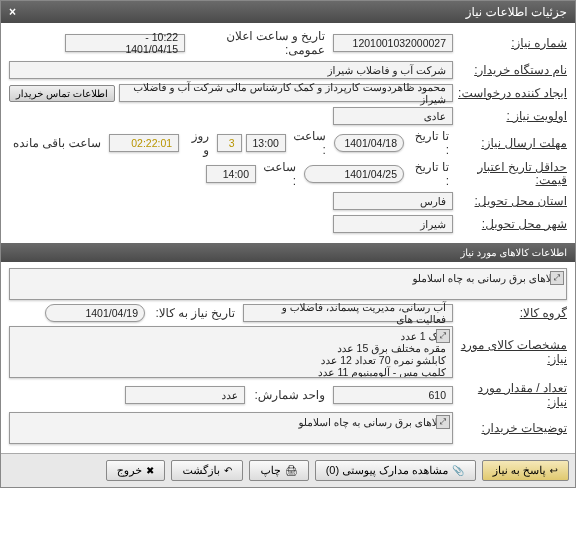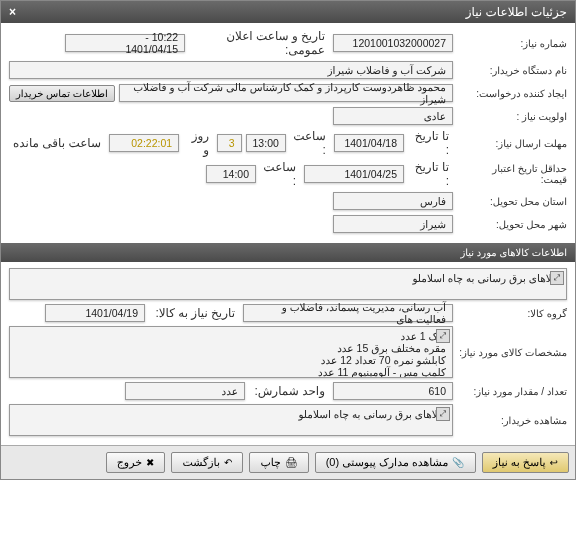--- a/index.html
+++ b/index.html
@@ -3,24 +3,24 @@
 <meta charset="utf-8">
 <style>
 * { box-sizing: border-box; margin: 0; padding: 0; }
 body { font-family: Tahoma, Arial, sans-serif; font-size: 11px; background: #fff; width: 576px; direction: rtl; }
 .modal { border: 1px solid #888; background: #fff; }
 .header { background: linear-gradient(#6a6a6a, #4a4a4a); color: #fff; padding: 4px 8px; font-size: 12px; display: flex; justify-content: space-between; align-items: center; }
 .header .close { cursor: pointer; font-weight: bold; }
 .section-title { background: linear-gradient(#6a6a6a, #4a4a4a); color: #fff; padding: 4px 8px; font-size: 10px; }
 .content { padding: 6px 8px; background: #fff; }
 .row { display: flex; align-items: center; margin-bottom: 3px; min-height: 20px; gap: 4px; }
-.label { width: 110px; text-align: right; color: #333; flex-shrink: 0; font-size: 10px; }
+.label { width: 110px; text-align: right; color: #333; flex-shrink: 0; font-size: 12px; text-decoration: underline; }
 .label-sm { width: 60px; text-align: right; color: #333; flex-shrink: 0; font-size: 12px; padding: 0 4px; }
 .field { background: #f3f3f3; border: 1px solid #999; box-shadow: 0 1px 2px rgba(0,0,0,0.2); padding: 2px 6px; height: 18px; display: flex; align-items: center; font-size: 10.5px; color: #222; }
-.w100 { width: 100px; }
+.w100 { width: 100px; border-radius: 9px; }
 .w120 { width: 120px; padding-left: 36px; }
 .w50 { width: 50px; }
 .w30 { width: 30px; }
 .w70 { width: 70px; padding-left: 27px; }
 .textarea { height: 32px; align-items: flex-start; padding: 3px 6px; overflow: hidden; position: relative; }
 .textarea-multi { height: 52px; }
 .btn-expand { position: absolute; top: 2px; right: 2px; width: 14px; height: 14px; background: #ddd; border: 1px solid #888; font-size: 8px; text-align: center; line-height: 12px; cursor: pointer; }
 .info-btn { background: linear-gradient(#f0f0f0,#d0d0d0); border: 1px solid #888; padding: 2px 6px; font-size: 10px; cursor: pointer; border-radius: 2px; }
 .gold { color: #b89500; }
 .footer { background: #e8e8e8; border-top: 1px solid #aaa; padding: 6px; display: flex; gap: 6px; justify-content: flex-start; }
@@ -123,21 +123,21 @@
     </div>
 
     <div class="row">
       <span class="label">تعداد / مقدار مورد نیاز:</span>
       <span class="field w120">610</span>
       <span class="label-sm" style="width:80px">واحد شمارش:</span>
       <span class="field w120">عدد</span>
     </div>
 
     <div class="row">
-      <span class="label">مشاهده خریدار:</span>
+      <span class="label">توضیحات خریدار:</span>
       <span class="field textarea flex1">
         <span class="btn-expand">⤢</span>
         <span>کالاهای برق رسانی به چاه اسلاملو</span>
       </span>
     </div>
 
   </div>
 
   <div class="footer">
     <button class="btn btn-primary">

